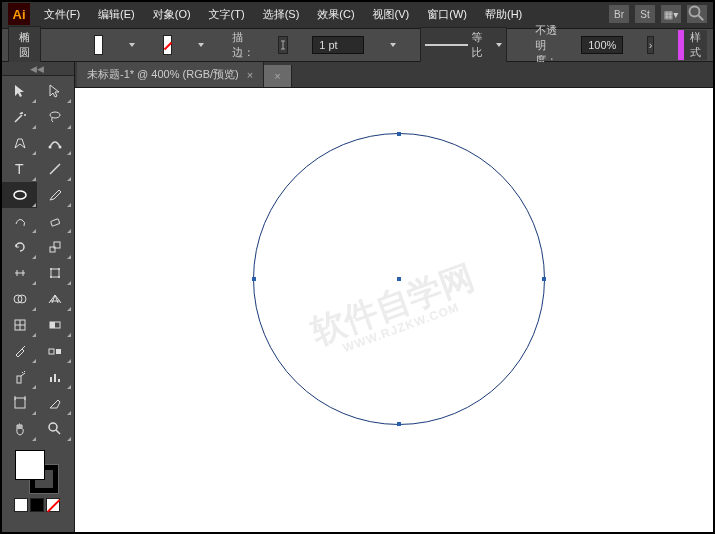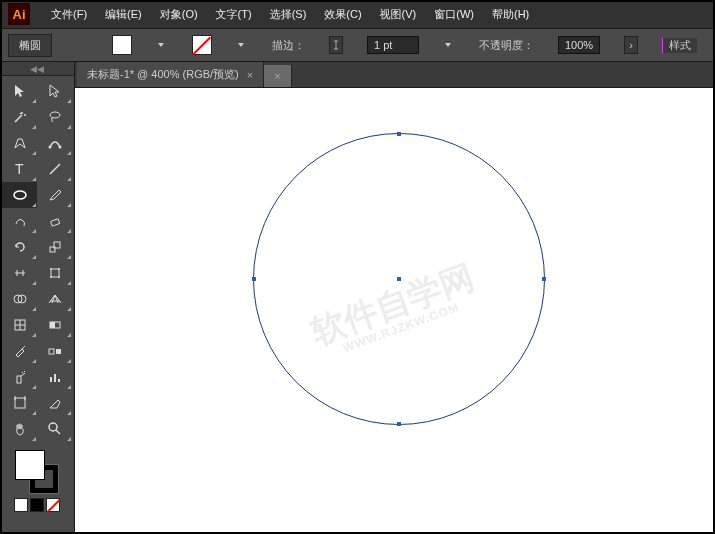--- a/index.html
+++ b/index.html
@@ -1,37 +1,37 @@
 <!DOCTYPE html>
 <html><head>
 <meta charset="utf-8">
 <style>
 * { margin: 0; padding: 0; box-sizing: border-box; font-family: "Microsoft YaHei", Arial, sans-serif; }
 body { width: 715px; height: 534px; background: #323232; overflow: hidden; color: #ccc; font-size: 11px; }
 
 .menubar { height: 28px; background: #323232; display: flex; align-items: center; padding: 0 8px; gap: 2px; }
-.ai-logo { width: 22px; height: 22px; background: #330000; color: #ff9900; font-weight: bold; font-size: 13px; display: flex; align-items: center; justify-content: center; margin-right: 11px; }
+.ai-logo { width: 22px; height: 22px; background: #330000; color: #ff9900; font-weight: bold; font-size: 13px; display: flex; align-items: center; justify-content: center; margin-right: 4px; }
 .menu-item { padding: 4px 8px; cursor: pointer; color: #eee; }
 .menubar-right { margin-left: auto; display: flex; gap: 6px; align-items: center; }
 .mb-icon { width: 20px; height: 18px; background: #555; display: flex; align-items: center; justify-content: center; font-size: 10px; }
 
 .control-bar { height: 34px; background: #4a4a4a; border-top: 1px solid #1a1a1a; border-bottom: 1px solid #1a1a1a; display: flex; align-items: center; padding: 0 8px; gap: 24px; }
 .tool-label { background: #3a3a3a; padding: 3px 10px; border: 1px solid #222; color: #ddd; }
 .swatch { width: 20px; height: 20px; border: 1px solid #222; }
 .swatch.white { background: #fff; }
 .swatch.none { background: #fff; position: relative; }
 .swatch.none::after { content: ""; position: absolute; width: 140%; height: 2px; background: red; top: 50%; left: -20%; transform: rotate(-45deg); }
 .dropdown-arrow { width: 0; height: 0; border-left: 3px solid transparent; border-right: 3px solid transparent; border-top: 4px solid #ccc; margin-left: 2px; }
 .ctrl-label { color: #ccc; margin-left: 4px; }
 .stroke-input { background: #2a2a2a; border: 1px solid #111; color: #ddd; padding: 2px 6px; width: 52px; font-size: 11px; }
 .inline-combo { display: flex; align-items: center; background: #3a3a3a; border: 1px solid #222; padding: 2px 4px; gap: 4px; }
 .stroke-preview { width: 50px; height: 2px; background: #ccc; }
 .arrow-box { width: 14px; height: 18px; background: #3a3a3a; border: 1px solid #222; display: flex; align-items: center; justify-content: center; }
 .opacity-input { background: #2a2a2a; border: 1px solid #111; color: #ddd; padding: 2px 6px; width: 42px; font-size: 11px; }
-.style-btn { padding: 0 6px; background: #3a3a3a; border-left: 1px solid #d946ef; }
+.style-btn { padding: 0 6px; background: #3a3a3a; border-left: 6px solid #d946ef; }
 
 .workspace { display: flex; height: calc(534px - 62px); }
 
 .tool-panel-wrap { width: 75px; background: #4a4a4a; border-right: 1px solid #1a1a1a; display: flex; flex-direction: column; }
 .panel-collapse { height: 14px; background: #3f3f3f; display: flex; align-items: center; justify-content: center; color: #888; font-size: 9px; border-bottom: 1px solid #222; }
 .tool-grid { display: grid; grid-template-columns: 1fr 1fr; gap: 0; padding: 2px; }
 .tool-btn { height: 26px; display: flex; align-items: center; justify-content: center; color: #ddd; cursor: pointer; }
 .tool-btn.selected { background: #2a2a2a; }
 .tool-btn svg { width: 16px; height: 16px; }
 .corner-mark { position: relative; }
@@ -75,37 +75,53 @@
   <div class="ai-logo">Ai</div>
   <div class="menu-item">文件(F)</div>
   <div class="menu-item">编辑(E)</div>
   <div class="menu-item">对象(O)</div>
   <div class="menu-item">文字(T)</div>
   <div class="menu-item">选择(S)</div>
   <div class="menu-item">效果(C)</div>
   <div class="menu-item">视图(V)</div>
   <div class="menu-item">窗口(W)</div>
   <div class="menu-item">帮助(H)</div>
+  <div class="menubar-right">
+    <div class="mb-icon">Br</div>
+    <div class="mb-icon">St</div>
+    <div class="mb-icon">▦▾</div>
+    <div class="mb-icon">
+        <svg viewBox="0 0 16 16">
+          <circle cx="6" cy="6" r="4" stroke="#aaa" stroke-width="1.5" fill="none"></circle>
+          <line x1="9" y1="9" x2="13" y2="13" stroke="#aaa" stroke-width="1.5"></line>
+        </svg>
+      </div>
+  </div>
 </div>
 
 <div class="control-bar">
   <div class="tool-label">椭圆</div>
   <div style="width:12px"></div>
   <div class="swatch white"></div>
   <div class="dropdown-arrow"></div>
   <div class="swatch none" style="margin-left:4px"></div>
   <div class="dropdown-arrow"></div>
   <span class="ctrl-label">描边：</span>
   <div class="arrow-box">
       <svg width="8" height="12">
         <path d="M2,2 L6,2 M2,10 L6,10 M4,2 L4,10" stroke="#aaa" stroke-width="1"></path>
       </svg>
     </div>
   <input class="stroke-input" value="1 pt" style="">
   <div class="dropdown-arrow"></div>
+  <div class="inline-combo">
+    <div class="stroke-preview"></div>
+    <span>等比</span>
+    <div class="dropdown-arrow"></div>
+  </div>
   <span class="ctrl-label">不透明度：</span>
   <input class="opacity-input" value="100%" style="">
   <div class="arrow-box">›</div>
   <div class="style-btn">样式</div>
 </div>
 
 <div class="workspace">
   <div class="tool-panel-wrap">
     <div class="panel-collapse">◀◀</div>
     <div class="tool-grid">

